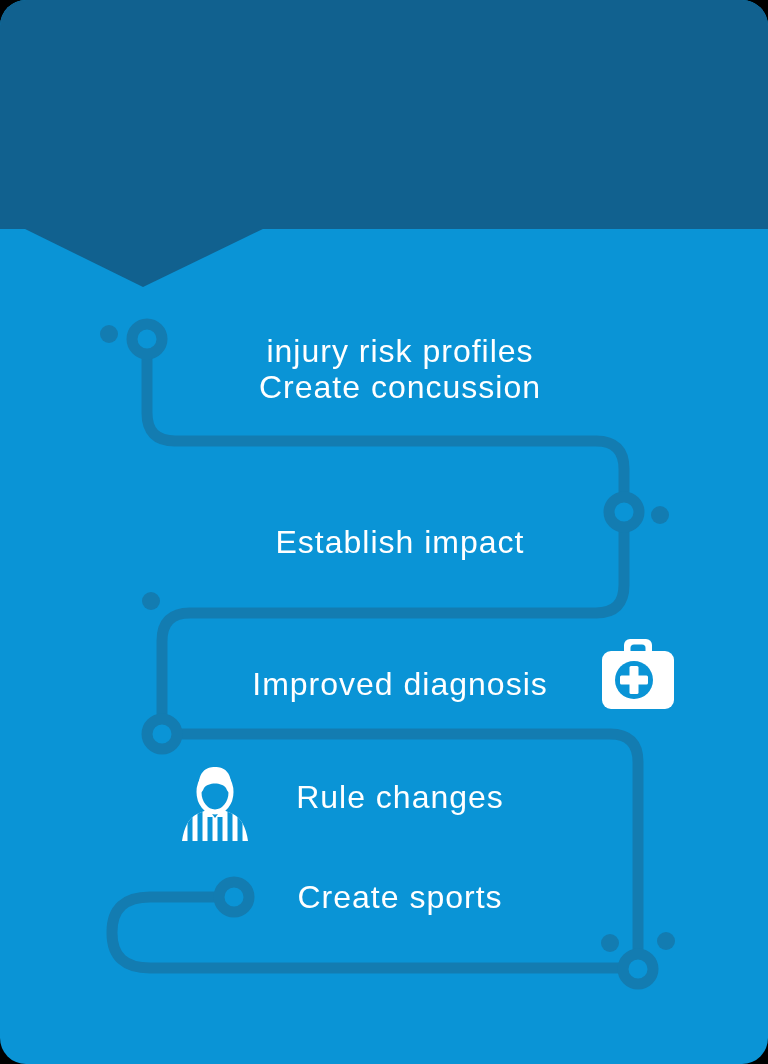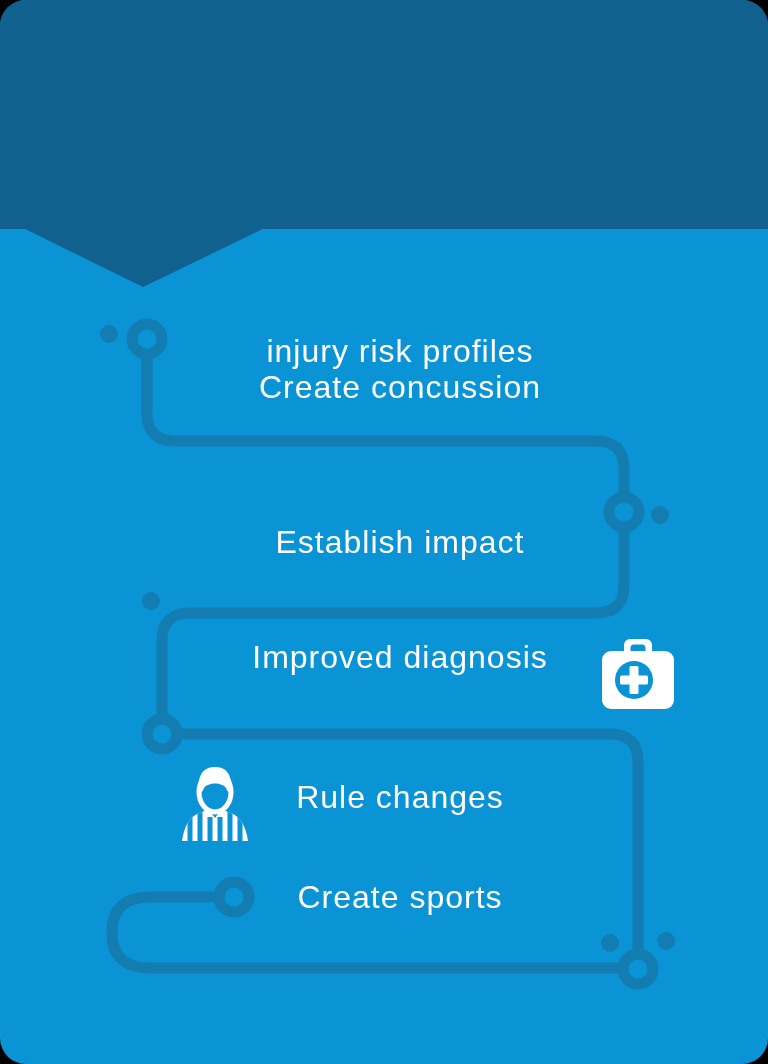--- a/index.html
+++ b/index.html
@@ -48,21 +48,21 @@
     text-align: center;
     color: #FFFFFF;
     font-size: 32px;
     line-height: 36px;
     font-weight: 500;
     letter-spacing: 1px;
     z-index: 3;
   }
   .item-1 { top: 333px; }
   .item-2 { top: 496px; margin-top: 28px; }
-  .item-3 { top: 639px; }
+  .item-3 { top: 666px; }
   .item-4 { top: 779px; }
   .item-5 { top: 879px; }
   .icon-wrap {
     position: absolute;
     z-index: 4;
   }
   .icon-first-aid { left: 601px; top: 639px; width: 74px; height: 72px; }
   .icon-referee   { left: 177px; top: 763px; width: 76px; height: 78px; }
 </style>
 </head>

